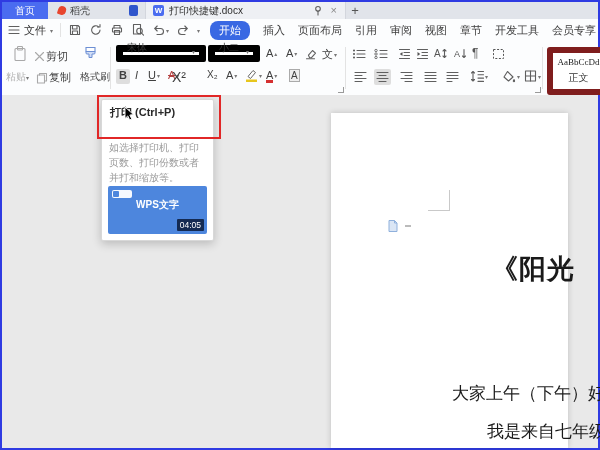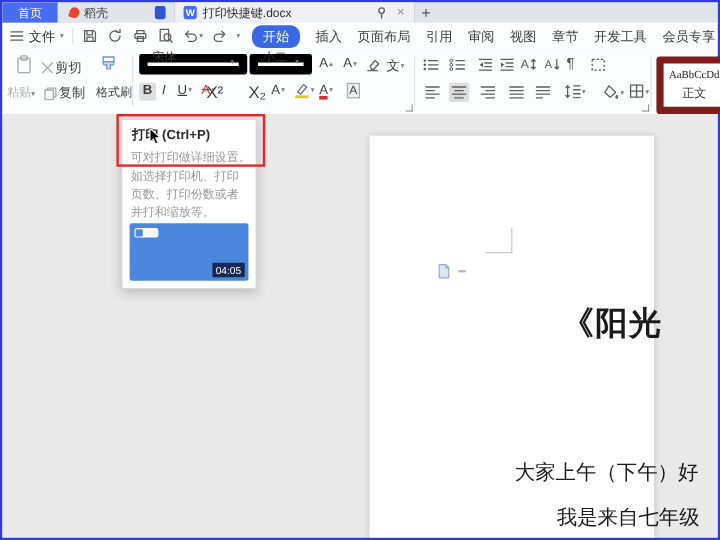--- a/index.html
+++ b/index.html
@@ -40,21 +40,21 @@
   .fxA{position:relative;display:inline-block;font-size:11px;line-height:12px;}
   .redbar{position:absolute;left:0;right:0;bottom:-2px;height:3px;background:#d53030;}
   .shadeA{border:1px solid #aaa;background:#eee;padding:0 1px;font-size:10px;}
   .strike{text-decoration:line-through;color:#b34040;}
   .stylegal{position:absolute;left:545px;top:6px;width:51px;border:6px solid #7f1d1d;border-radius:3px;background:#fff;text-align:center;overflow:hidden;}
   .stylegal .prev{font-size:9px;color:#222;padding:4px 0 2px;font-family:"Liberation Serif",serif;}
   .stylegal .nm{font-size:10px;color:#333;padding:2px 0 4px;}
   .gexp{position:absolute;width:5px;height:5px;border-right:1px solid #9a9a9a;border-bottom:1px solid #9a9a9a;}
   
   #docarea{position:absolute;left:2px;top:95px;width:596px;height:353px;background:#e9e9e9;}
-  #page{position:absolute;left:306px;top:18px;width:237px;height:335px;background:#fff;box-shadow:0 0 6px rgba(0,0,0,.18);font-family:"Liberation Serif",serif;color:#1a1a1a;}
+  #page{position:absolute;left:329px;top:18px;width:237px;height:335px;background:#fff;box-shadow:0 0 6px rgba(0,0,0,.18);font-family:"Liberation Serif",serif;color:#1a1a1a;}
   .cornermark{position:absolute;left:97px;top:77px;width:21px;height:20px;border-right:1px solid #c9c9c9;border-bottom:1px solid #c9c9c9;}
   .doctitle{position:absolute;left:160px;top:138px;font-size:27px;font-weight:600;white-space:nowrap;letter-spacing:1px;}
   .p1{position:absolute;left:120px;top:230px;font-size:17px;font-weight:bold;white-space:nowrap;}
   .p2{position:absolute;left:121px;top:269px;font-size:17px;white-space:nowrap;}
   .p3{position:absolute;left:156px;top:307px;font-size:17px;white-space:nowrap;}
   .navdash{position:absolute;left:74px;top:112px;width:6px;height:2px;background:#bbb;}
   
   #tooltip{position:absolute;left:101px;top:99px;width:111px;height:140px;background:#fff;border:1px solid #d8d8d8;border-radius:2px;box-shadow:0 3px 10px rgba(0,0,0,.2);z-index:50;}
   #tooltip .tt{position:absolute;left:8px;top:5px;font-size:11px;font-weight:bold;color:#2a2a2a;white-space:nowrap;}
   #tooltip .st{position:absolute;left:7px;top:24px;font-size:10px;color:#9a9a9a;white-space:nowrap;}
@@ -274,21 +274,21 @@
     <span class="abs" style="left:133px;top:28px;font-style:italic;font-size:11px;">I</span>
     <span class="tbtn" style="left:146px;top:28px;">
         <span style="text-decoration:underline;">U</span>
         <span class="car">▾</span>
       </span>
     <span class="tbtn" style="left:166px;top:28px;">
         <span class="strike">A</span>
         <span class="car">▾</span>
       </span>
     <span class="abs" style="left:170px;top:28px;font-size:14px;">X²</span>
-    <span class="abs" style="left:205px;top:28px;font-size:14px;">X₂</span>
+    <span class="abs" style="left:205px;top:28px;font-size:10px;">X₂</span>
     <span class="tbtn" style="left:224px;top:28px;">
         <span>A</span>
         <span class="car">▾</span>
       </span>
     <span class="tbtn" style="left:243px;top:27px;">
         <span class="fxA">
           <svg width="13" height="14">
             <path d="M3 8.5l5-6 2.5 2-5 6z" fill="#fff" stroke="#666" stroke-width="1"></path>
             <rect x="1" y="11.5" width="11" height="2.5" fill="#e7c61e"></rect>
           </svg>
@@ -368,26 +368,26 @@
         </span>
       <span class="navdash"></span>
       <div class="doctitle">《阳光</div>
       <div class="p2">大家上午（下午）好</div>
       <div class="p3">我是来自七年级</div>
     </div>
   </div>
 
   <div id="tooltip">
     <div class="tt">打印 (Ctrl+P)</div>
-    <div class="st">可对打印做详细设置。</div>
     <div class="bd">如选择打印机、打印页数、打印份数或者并打和缩放等。</div>
     <div id="video">
       <span class="logo">
           <i></i>
         </span>
+      <div class="l1">WPS文字</div>
       <span class="dur">04:05</span>
     </div>
   </div>
   <div id="redbox"></div>
   <span id="cursor">
       <svg width="12" height="15">
         <path d="M1 0v11.5l2.8-2.6 1.9 4 2-1-1.9-3.9 3.7-.4z" fill="#000" stroke="#fff" stroke-width="0.9"></path>
       </svg>
     </span>
 

